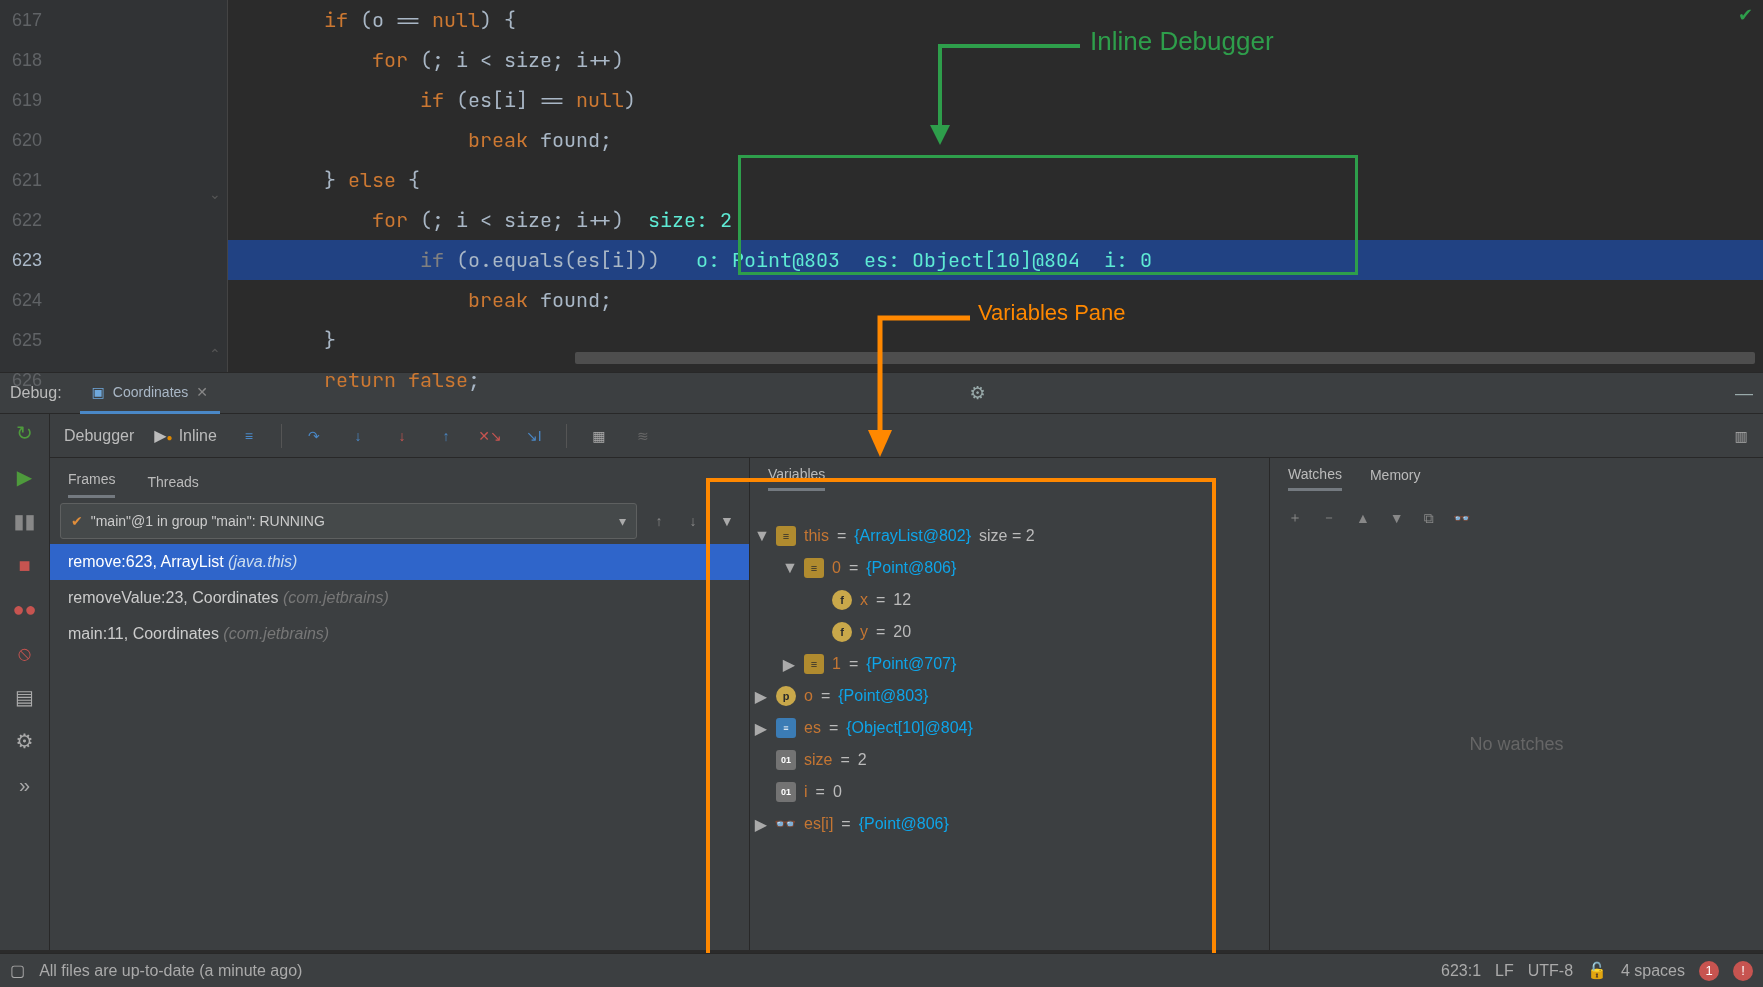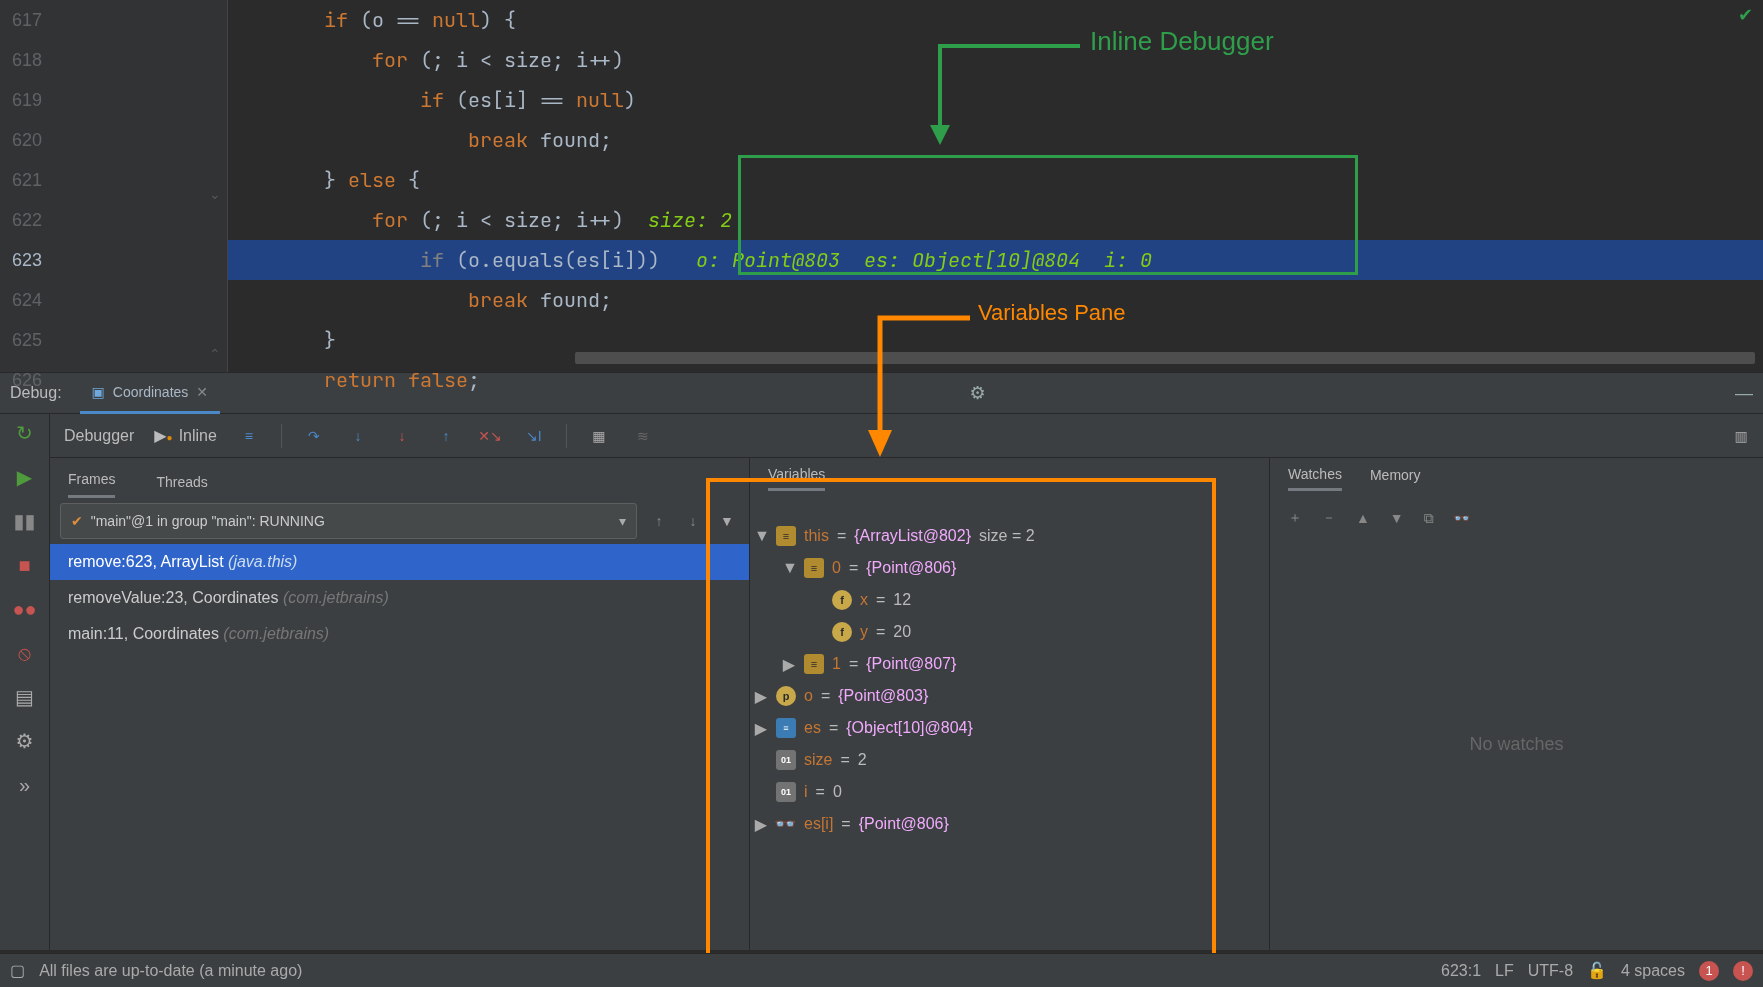--- a/index.html
+++ b/index.html
@@ -50,21 +50,21 @@
 }
 .code .line {
   height: 40px;
   line-height: 40px;
   white-space: pre;
   padding-left: 0;
 }
 .code .line.hl { background: #214283; }
 .kw { color: #cc7832; }
 .dim { color: #808080; }
-.hint { color: #84cc16; font-style: italic; }
+.hint { color: #5eead4; }
 .annot-green-box {
   position: absolute;
   border: 3px solid #2e9e4b;
   pointer-events: none;
 }
 .annot-orange-box {
   position: absolute;
   border: 4px solid #ff8800;
   pointer-events: none;
 }
@@ -139,21 +139,21 @@
 .frames-col {
   width: 700px;
   display: flex;
   flex-direction: column;
   border-right: 1px solid #282828;
 }
 .ft-tabs {
   height: 40px;
   display: flex;
   align-items: flex-end;
-  gap: 41px;
+  gap: 32px;
   padding: 0 18px;
 }
 .ft-tabs .ft { color: #bbb; padding-bottom: 8px; cursor: pointer; }
 .ft-tabs .ft.active { border-bottom: 3px solid #747a80; }
 .thread-row {
   height: 46px;
   display: flex;
   align-items: center;
   padding: 0 10px;
   gap: 10px;
@@ -214,21 +214,21 @@
   font-size: 11px; font-weight: bold;
 }
 .vbadge.obj { background: #b08b2f; color: #2b2b2b; }
 .vbadge.f { background: #c9a84a; color: #2b2b2b; border-radius: 50%; }
 .vbadge.p { background: #c9a84a; color: #2b2b2b; border-radius: 50%; }
 .vbadge.arr { background: #3b7cb5; color: #fff; font-size: 9px; }
 .vbadge.int { background: #737373; color: #fff; font-size: 9px; }
 .vbadge.gl { background: transparent; color: #888; font-size: 18px; }
 .vname { color: #c57633; }
 .veq { color: #bbb; }
-.vval { color: #f0abfc; }
+.vval { color: #0ea5e9; }
 .vprim { color: #bbb; }
 .indent1 { padding-left: 28px; }
 .indent2 { padding-left: 56px; }
 .watches-pane {
   flex: 1;
   display: flex;
   flex-direction: column;
 }
 .w-toolbar { height: 40px; display: flex; align-items: center; gap: 20px; padding: 0 18px; color: #888; }
 .w-body { flex: 1; display: flex; align-items: center; justify-content: center; color: #666; font-size: 18px; }
@@ -392,21 +392,21 @@
                 <span class="vbadge f">f</span>
                 <span class="vname">y</span>
                 <span class="veq"> = </span>
                 <span class="vprim">20</span>
               </div>
             <div class="vrow indent1">
                 <span class="exp">▶</span>
                 <span class="vbadge obj">≡</span>
                 <span class="vname">1</span>
                 <span class="veq"> = </span>
-                <span class="vval">{Point@807}</span>
+                <span class="vval">{Point@707}</span>
               </div>
             <div class="vrow">
                 <span class="exp">▶</span>
                 <span class="vbadge p">p</span>
                 <span class="vname">o</span>
                 <span class="veq"> = </span>
                 <span class="vval">{Point@803}</span>
               </div>
             <div class="vrow">
                 <span class="exp">▶</span>

